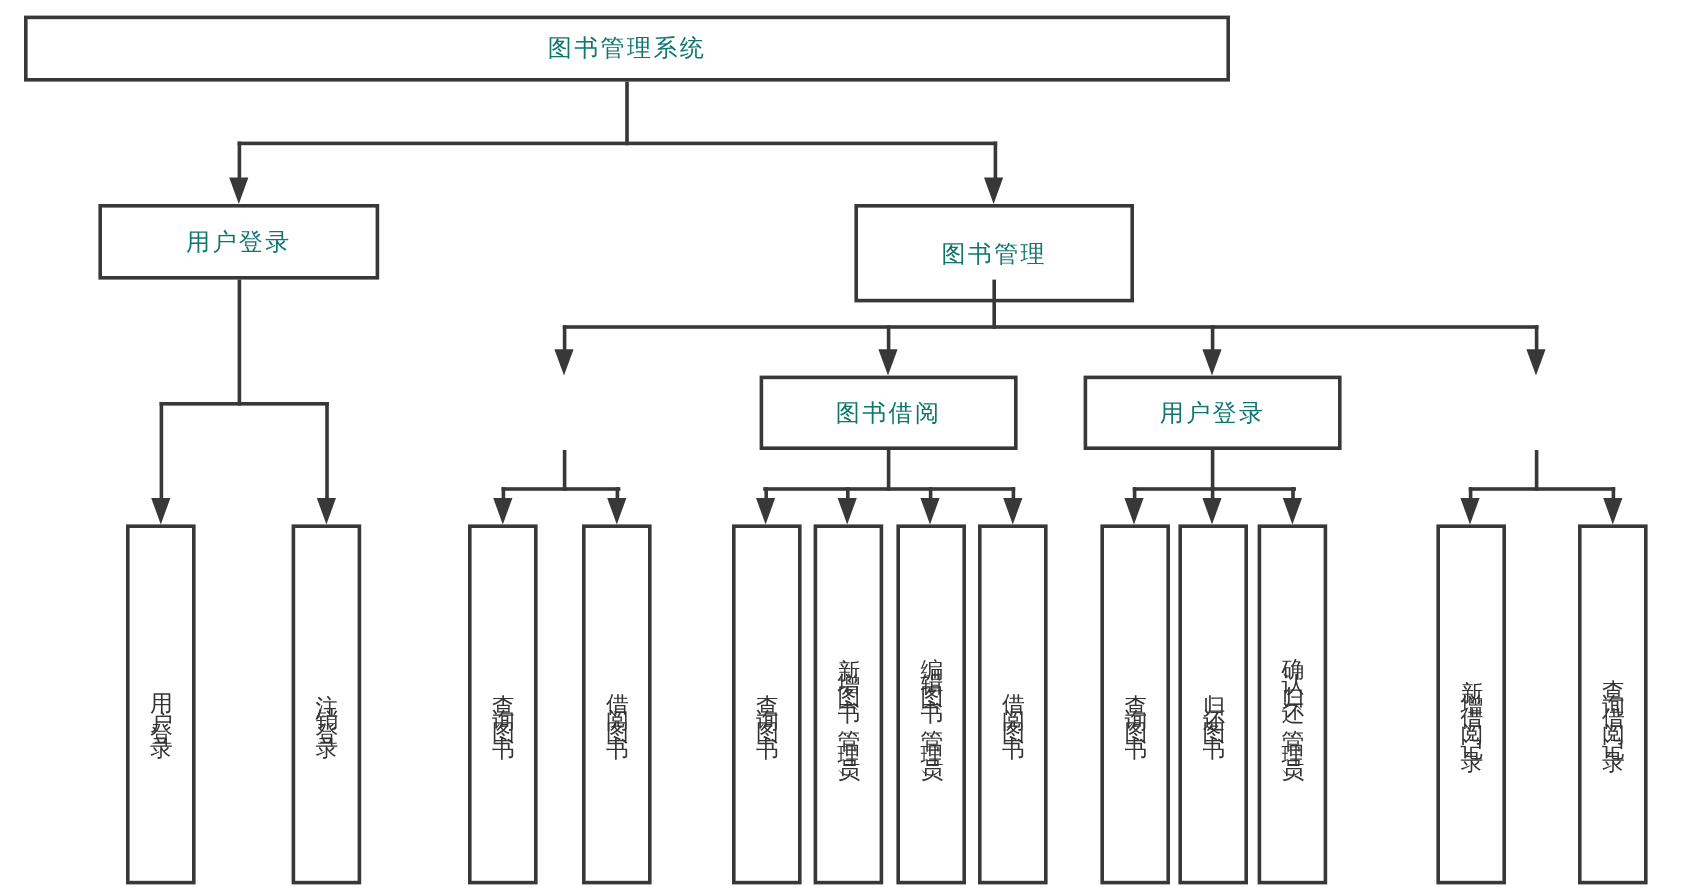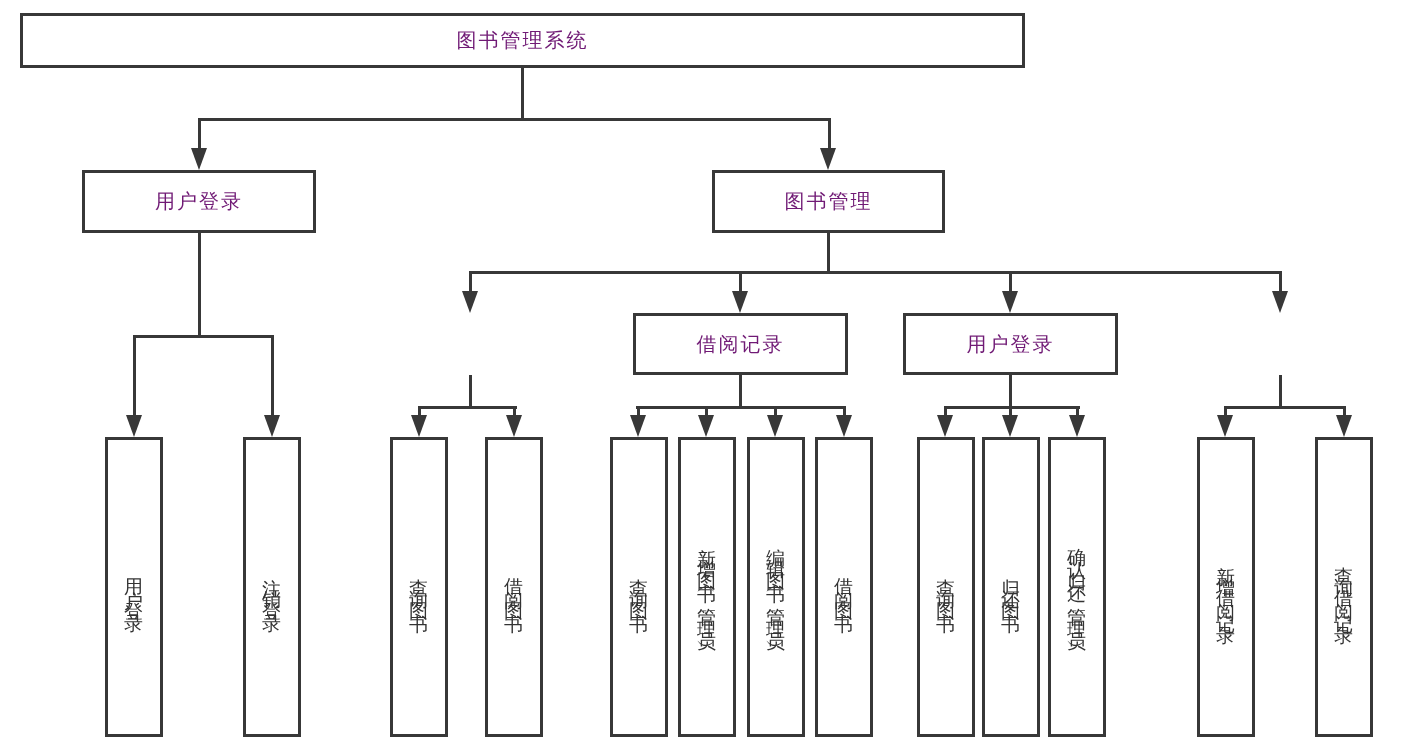--- a/index.html
+++ b/index.html
@@ -4,21 +4,21 @@
 <style>
   * { margin:0; padding:0; box-sizing:border-box; }
   html,body { background:#ffffff; }
   .canvas {
     position:relative; width:1405px; height:747px; background:#ffffff;
     font-family:"Liberation Sans", sans-serif; color:#333333; overflow:hidden;
   }
   .box {
     position:absolute; border:3px solid #383838; background:#ffffff;
     display:flex; align-items:center; justify-content:center;
-    font-size:20px; letter-spacing:2px; color:#701a75;
+    font-size:20px; letter-spacing:2px; color:#0f766e;
   }
   .leaf {
     position:absolute; border:3px solid #383838; background:#ffffff;
     width:58px; height:300px; top:437px;
     display:flex; align-items:center; justify-content:center;
   }
   .leaf span {
     writing-mode:vertical-rl; text-orientation:mixed;
     font-size:19px; letter-spacing:12px; line-height:1; color:#333333;
     white-space:nowrap;
@@ -44,41 +44,41 @@
   <div class="box" style="left:20px; top:13px; width:1005px; height:55px;">图书管理系统</div>
 
   <div class="vline" style="left:521px; top:68px; height:53px;"></div>
   <div class="hline" style="left:198px; top:118px; width:633px;"></div>
   <div class="vline" style="left:198px; top:118px; height:33px;"></div>
   <div class="vline" style="left:828px; top:118px; height:33px;"></div>
   <div class="arrow" style="left:191px; top:148px;"></div>
   <div class="arrow" style="left:820px; top:148px;"></div>
 
   <div class="box" style="left:82px; top:170px; width:234px; height:63px;">用户登录</div>
-  <div class="box" style="left:712px; top:170px; width:233px; height:63px;text-align:center;">图书管理</div>
+  <div class="box" style="left:712px; top:170px; width:233px; height:82px;text-align:center;">图书管理</div>
 
   <div class="vline" style="left:198px; top:233px; height:105px;"></div>
   <div class="hline" style="left:133px; top:335px; width:141px;"></div>
   <div class="vline" style="left:133px; top:335px; height:82px;"></div>
   <div class="vline" style="left:271px; top:335px; height:82px;"></div>
   <div class="arrow" style="left:126px; top:415px;"></div>
   <div class="arrow" style="left:264px; top:415px;"></div>
 
   <div class="vline" style="left:827px; top:233px; height:41px;"></div>
   <div class="hline" style="left:469px; top:271px; width:813px;"></div>
   <div class="vline" style="left:469px; top:271px; height:22px;"></div>
   <div class="vline" style="left:739px; top:271px; height:22px;"></div>
   <div class="vline" style="left:1009px; top:271px; height:22px;"></div>
   <div class="vline" style="left:1279px; top:271px; height:22px;"></div>
   <div class="arrow" style="left:462px; top:291px;"></div>
   <div class="arrow" style="left:732px; top:291px;"></div>
   <div class="arrow" style="left:1002px; top:291px;"></div>
   <div class="arrow" style="left:1272px; top:291px;"></div>
 
-  <div class="box" style="left:633px; top:313px; width:215px; height:62px;">借阅记录</div>
+  <div class="box" style="left:633px; top:313px; width:215px; height:62px;">图书借阅</div>
   <div class="box" style="left:903px; top:313px; width:215px; height:62px;">用户登录</div>
 
   <div class="vline" style="left:469px; top:375px; height:34px;"></div>
   <div class="vline" style="left:739px; top:375px; height:34px;"></div>
   <div class="vline" style="left:1009px; top:375px; height:34px;"></div>
   <div class="vline" style="left:1279px; top:375px; height:34px;"></div>
 
   <div class="hline" style="left:418px; top:406px; width:99px;"></div>
   <div class="hline" style="left:636px; top:406px; width:210px;"></div>
   <div class="hline" style="left:944px; top:406px; width:136px;"></div>

